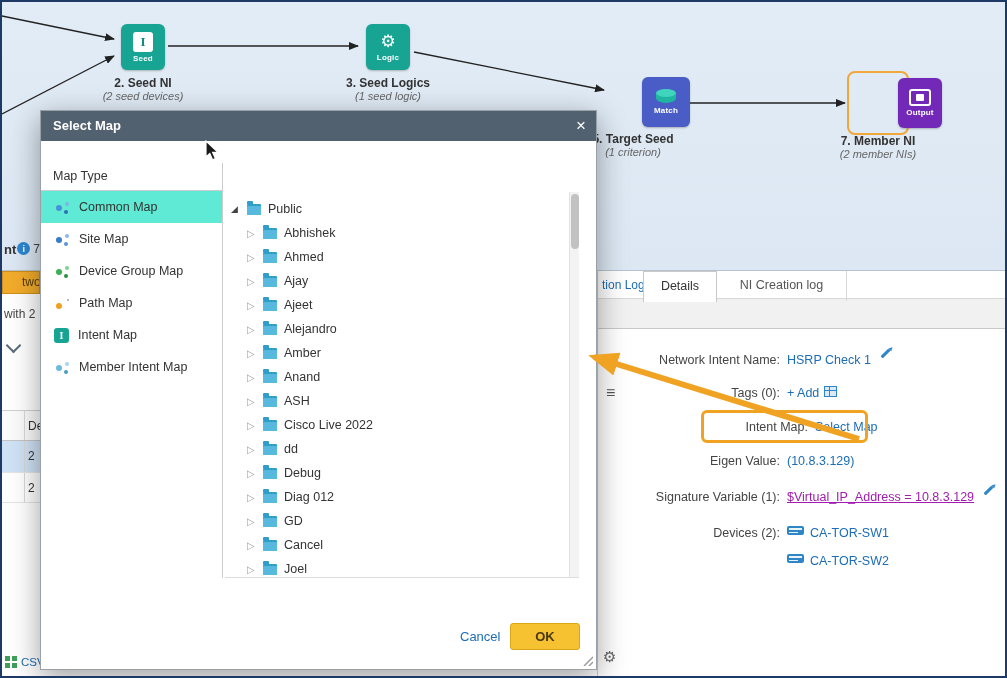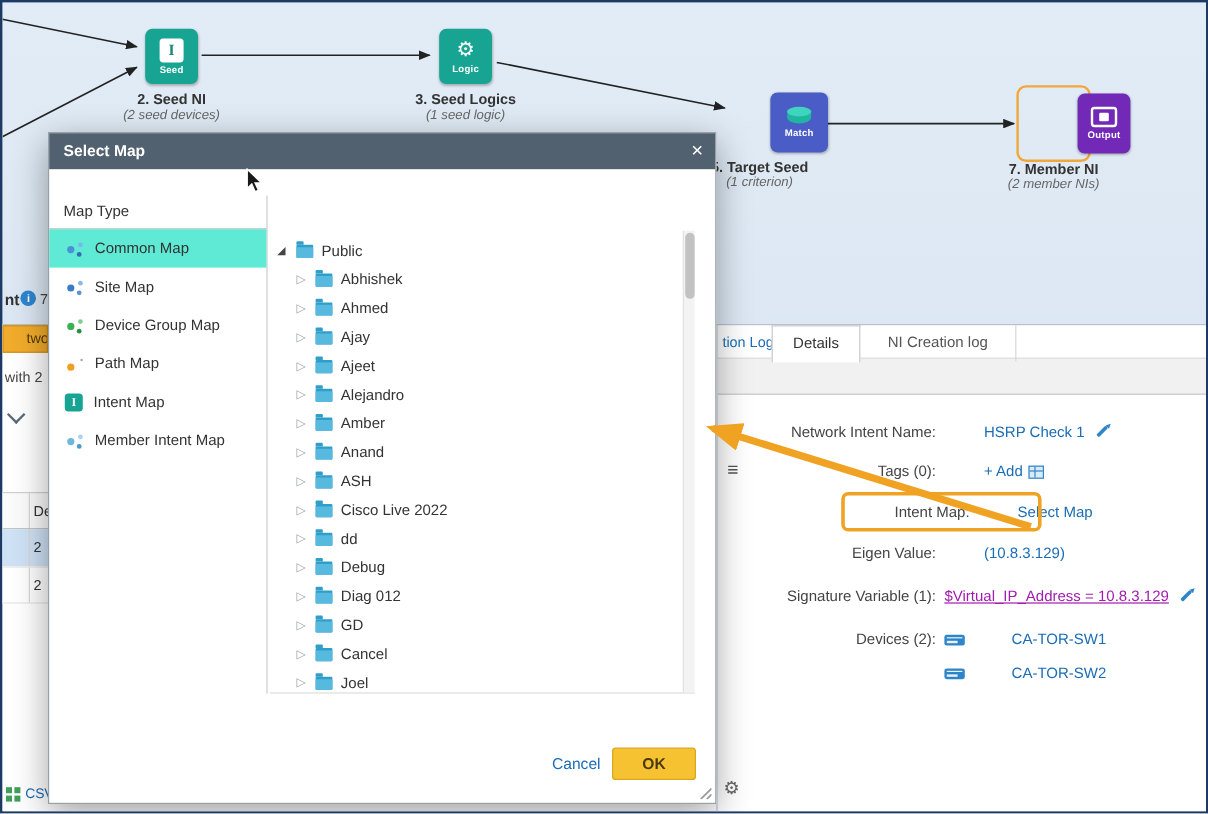--- a/index.html
+++ b/index.html
@@ -66,23 +66,23 @@
 
   
   .rp-toolbar { position:absolute; left:0; top:0; width:100%; height:28px; border-bottom:1px solid #d8d8d8; }
   .rp-log { position:absolute; left:4px; top:7px; font-size:12px; color:#1b6db5; white-space:nowrap; }
   .rp-tabbar { position:absolute; left:0; top:28px; width:100%; height:30px; background:#f1f1f1;
     border-bottom:1px solid #c9c9c9; }
   .tab { position:absolute; top:0; height:30px; text-align:center; line-height:29px; font-size:12.5px; }
   .tab.active { left:45px; width:74px; background:#fff; border:1px solid #c9c9c9; border-bottom:none;
     height:31px; z-index:2; color:#333; }
   .tab.inactive { left:119px; width:130px; color:#555; border-right:1px solid #d8d8d8; }
-  .fld { position:absolute; left:0; display:flex; align-items:center; font-size:12.5px; white-space:nowrap; }
+  .fld { position:absolute; left:0; display:flex; font-size:12.5px; white-space:nowrap; }
   .fld-label { width:182px; text-align:right; margin-right:7px; color:#444; flex:none; }
-  .fld-value.link { color:#1b6db5;margin-left:33px; }
+  .fld-value.link { color:#1b6db5; }
   .fld-value.dark { color:#a21caf;text-decoration:underline; }
   .pencil { display:inline-block; width:11px; height:3px; background:#2e86c8; border-radius:1px;
     transform:rotate(-45deg); position:relative; margin-left:9px; top:-1px; }
   .pencil::before { content:""; position:absolute; right:-4px; top:-0.5px; width:0; height:0;
     border-left:4px solid #2e86c8; border-top:2px solid transparent; border-bottom:2px solid transparent; }
   .tbl-icon { position:relative; display:inline-block; width:13px; height:11px; border:1px solid #2e86c8;
     background:#dceaf7; margin-left:5px; }
   .tbl-icon::before { content:""; position:absolute; left:0; right:0; top:3px; height:1px; background:#2e86c8; }
   .tbl-icon::after { content:""; position:absolute; top:0; bottom:0; left:4px; width:1px; background:#2e86c8; }
   .dev { display:inline-block; width:17px; height:9px; background:#2e86c8; border-radius:2px;

